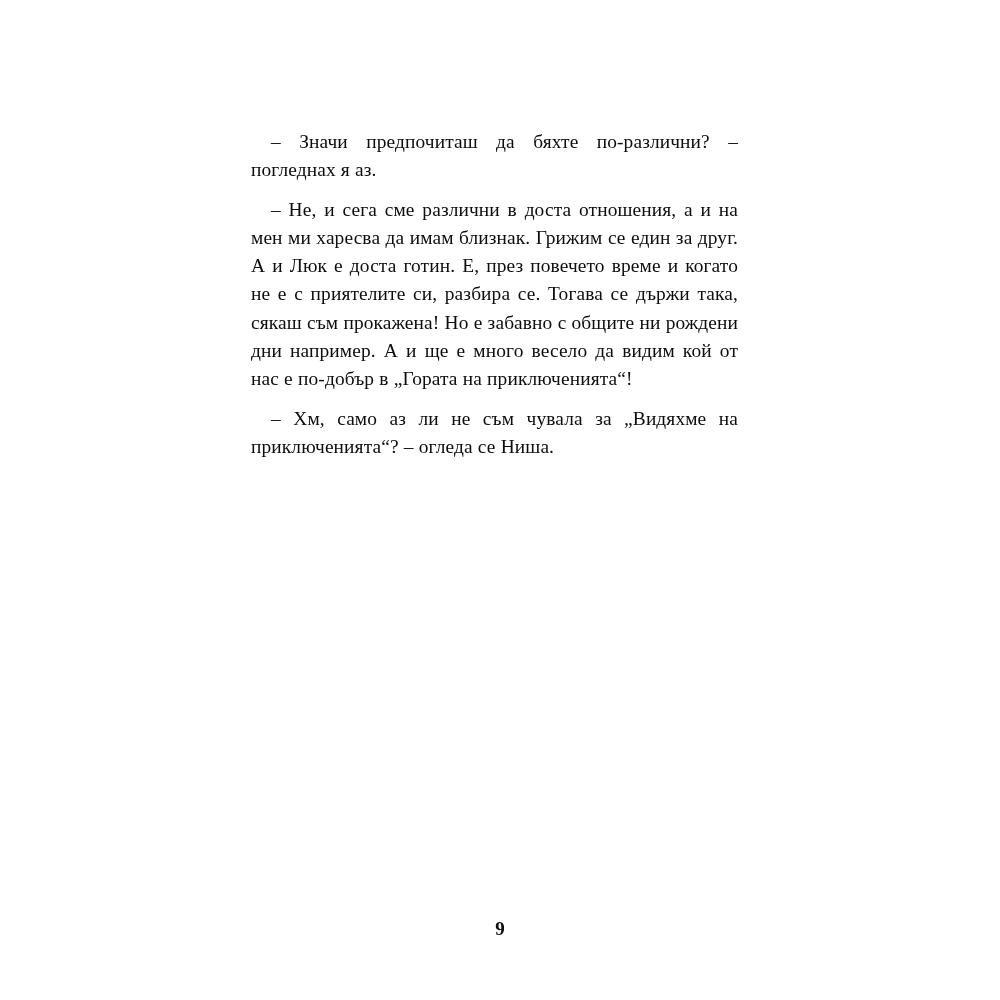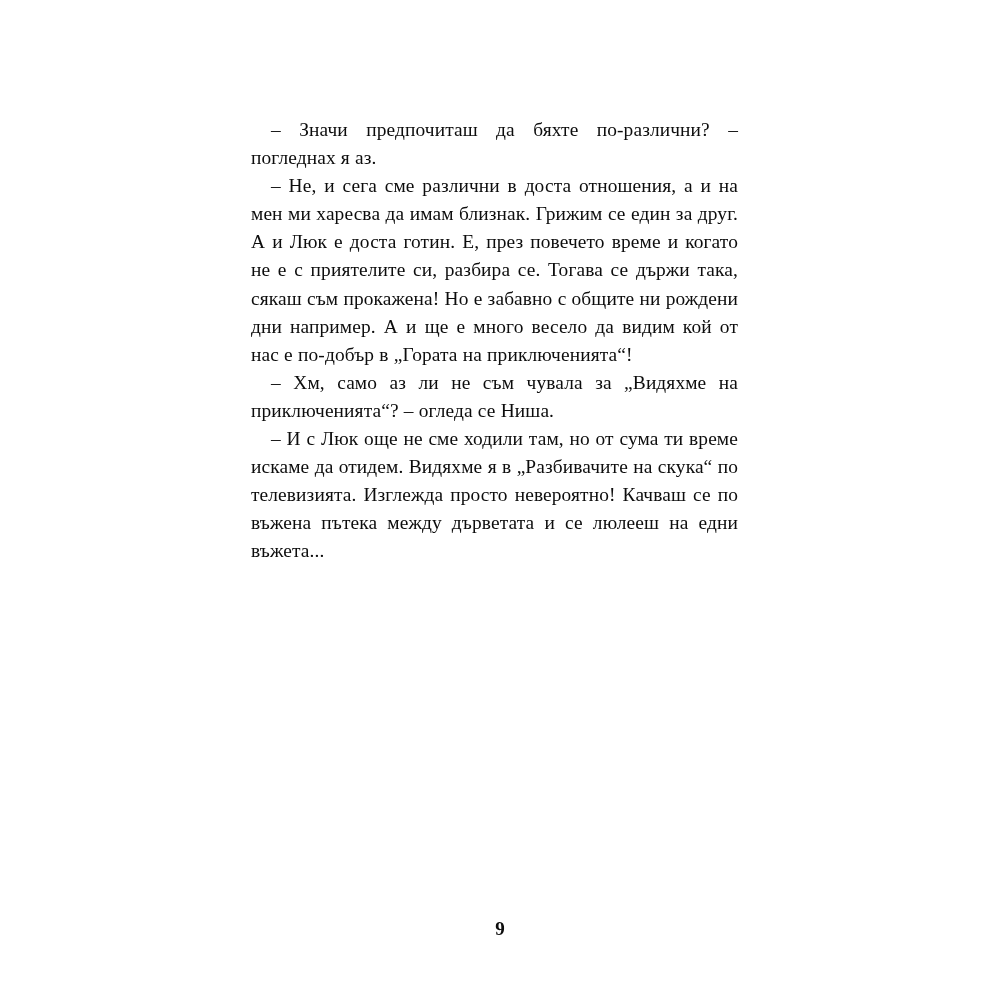--- a/index.html
+++ b/index.html
@@ -45,20 +45,21 @@
     hyphens: manual;
     -webkit-hyphens: manual;
   }
 
   
   .para.cont {
     text-indent: 0;
   }
   .para.indent {
     text-indent: 20px;
+    margin-top: 12px;
   }
 
   .folio {
     position: absolute;
     left: 0;
     top: 918px;
     width: 1000px;
     text-align: center;
     font-size: 19px;
     font-weight: bold;
@@ -68,18 +69,17 @@
 </style>
 </head>
 <body>
 
 <div class="page">
 
   <div class="text-block">
     <p class="para indent">– Значи предпочиташ да бяхте по-различни? – погледнах я аз.</p>
     <p class="para indent">– Не, и сега сме различни в доста отношения, а и на мен ми харесва да имам близнак. Грижим се един за друг. А и Люк е доста готин. Е, през повечето време и когато не е с приятелите си, разбира се. Тогава се държи така, сякаш съм прокажена! Но е забавно с общите ни рождени дни например. А и ще е много весело да видим кой от нас е по-добър в „Гората на приключенията“!</p>
     <p class="para indent">– Хм, само аз ли не съм чувала за „Видяхме на приключенията“? – огледа се Ниша.</p>
-    <p class="para indent">– И с Люк още не сме ходили там, но от сума ти време искаме да отидем. Видяхме я в „Разбивачите на скука“ по телевизията. Изглежда просто невероятно! Качваш се по въжена пътека между дърветата и се люлееш на едни въжета...</p>
   </div>
 
   <div class="folio">9</div>
 
 </div>
 
 </body></html>

